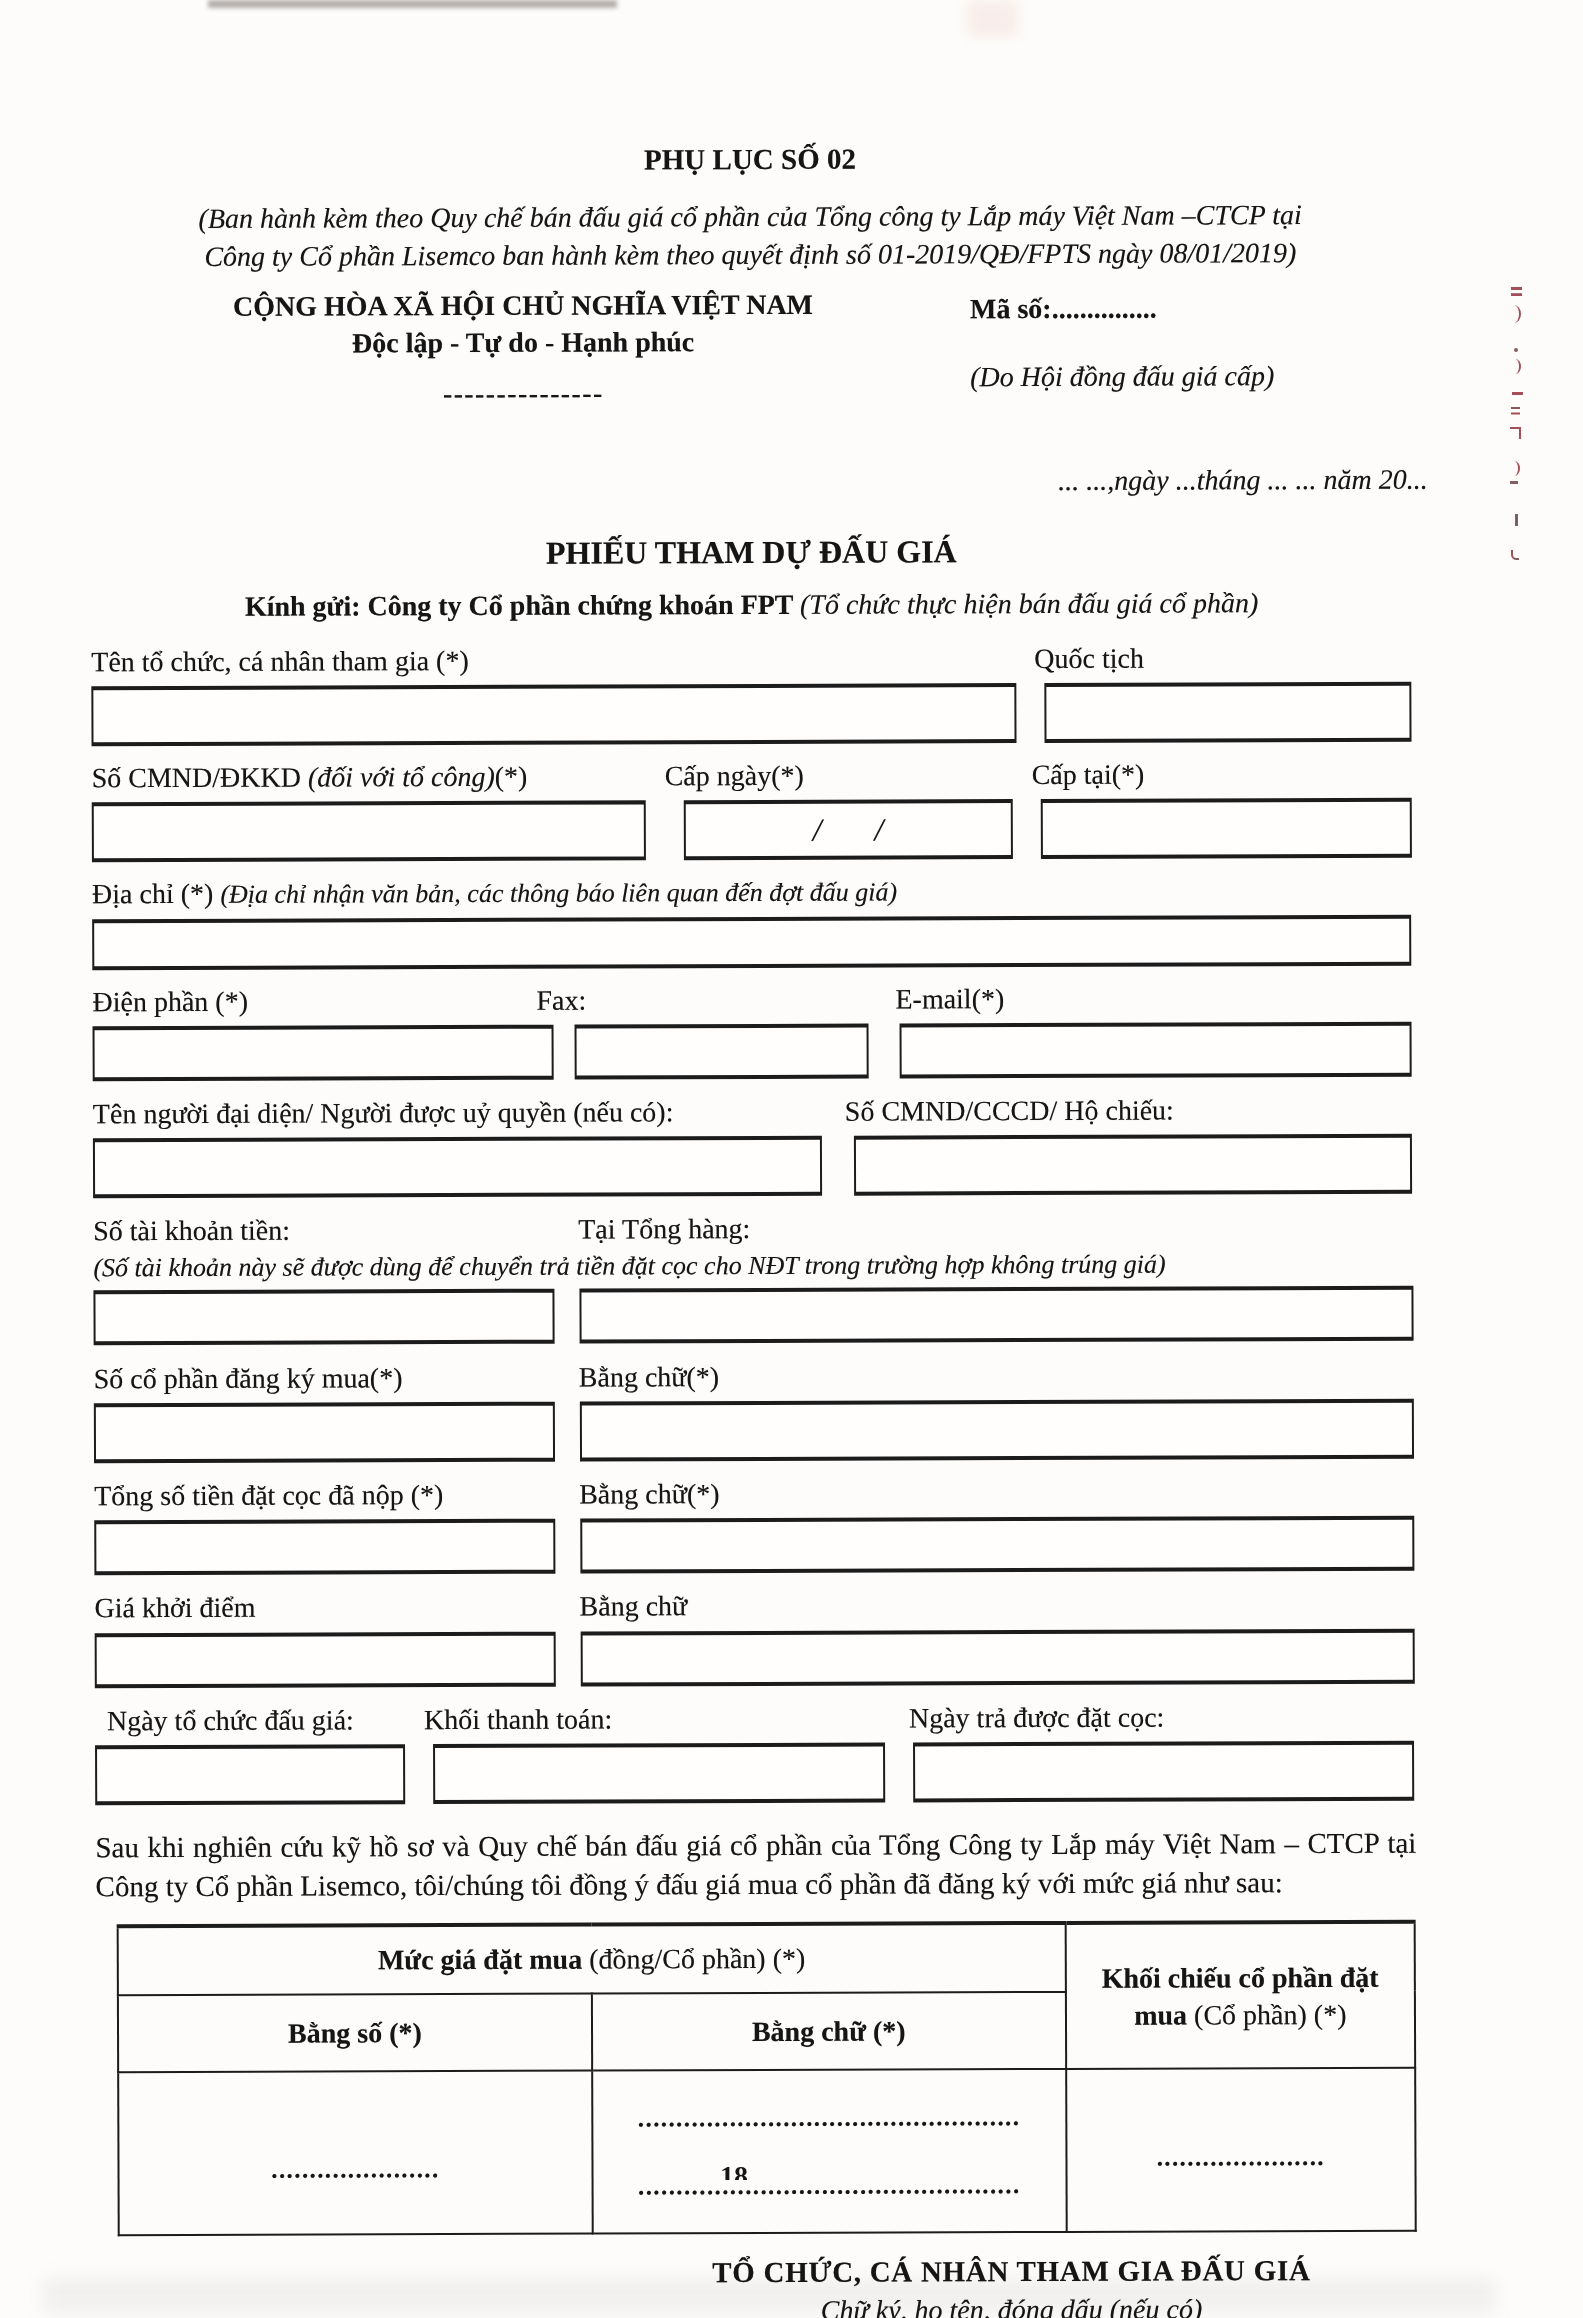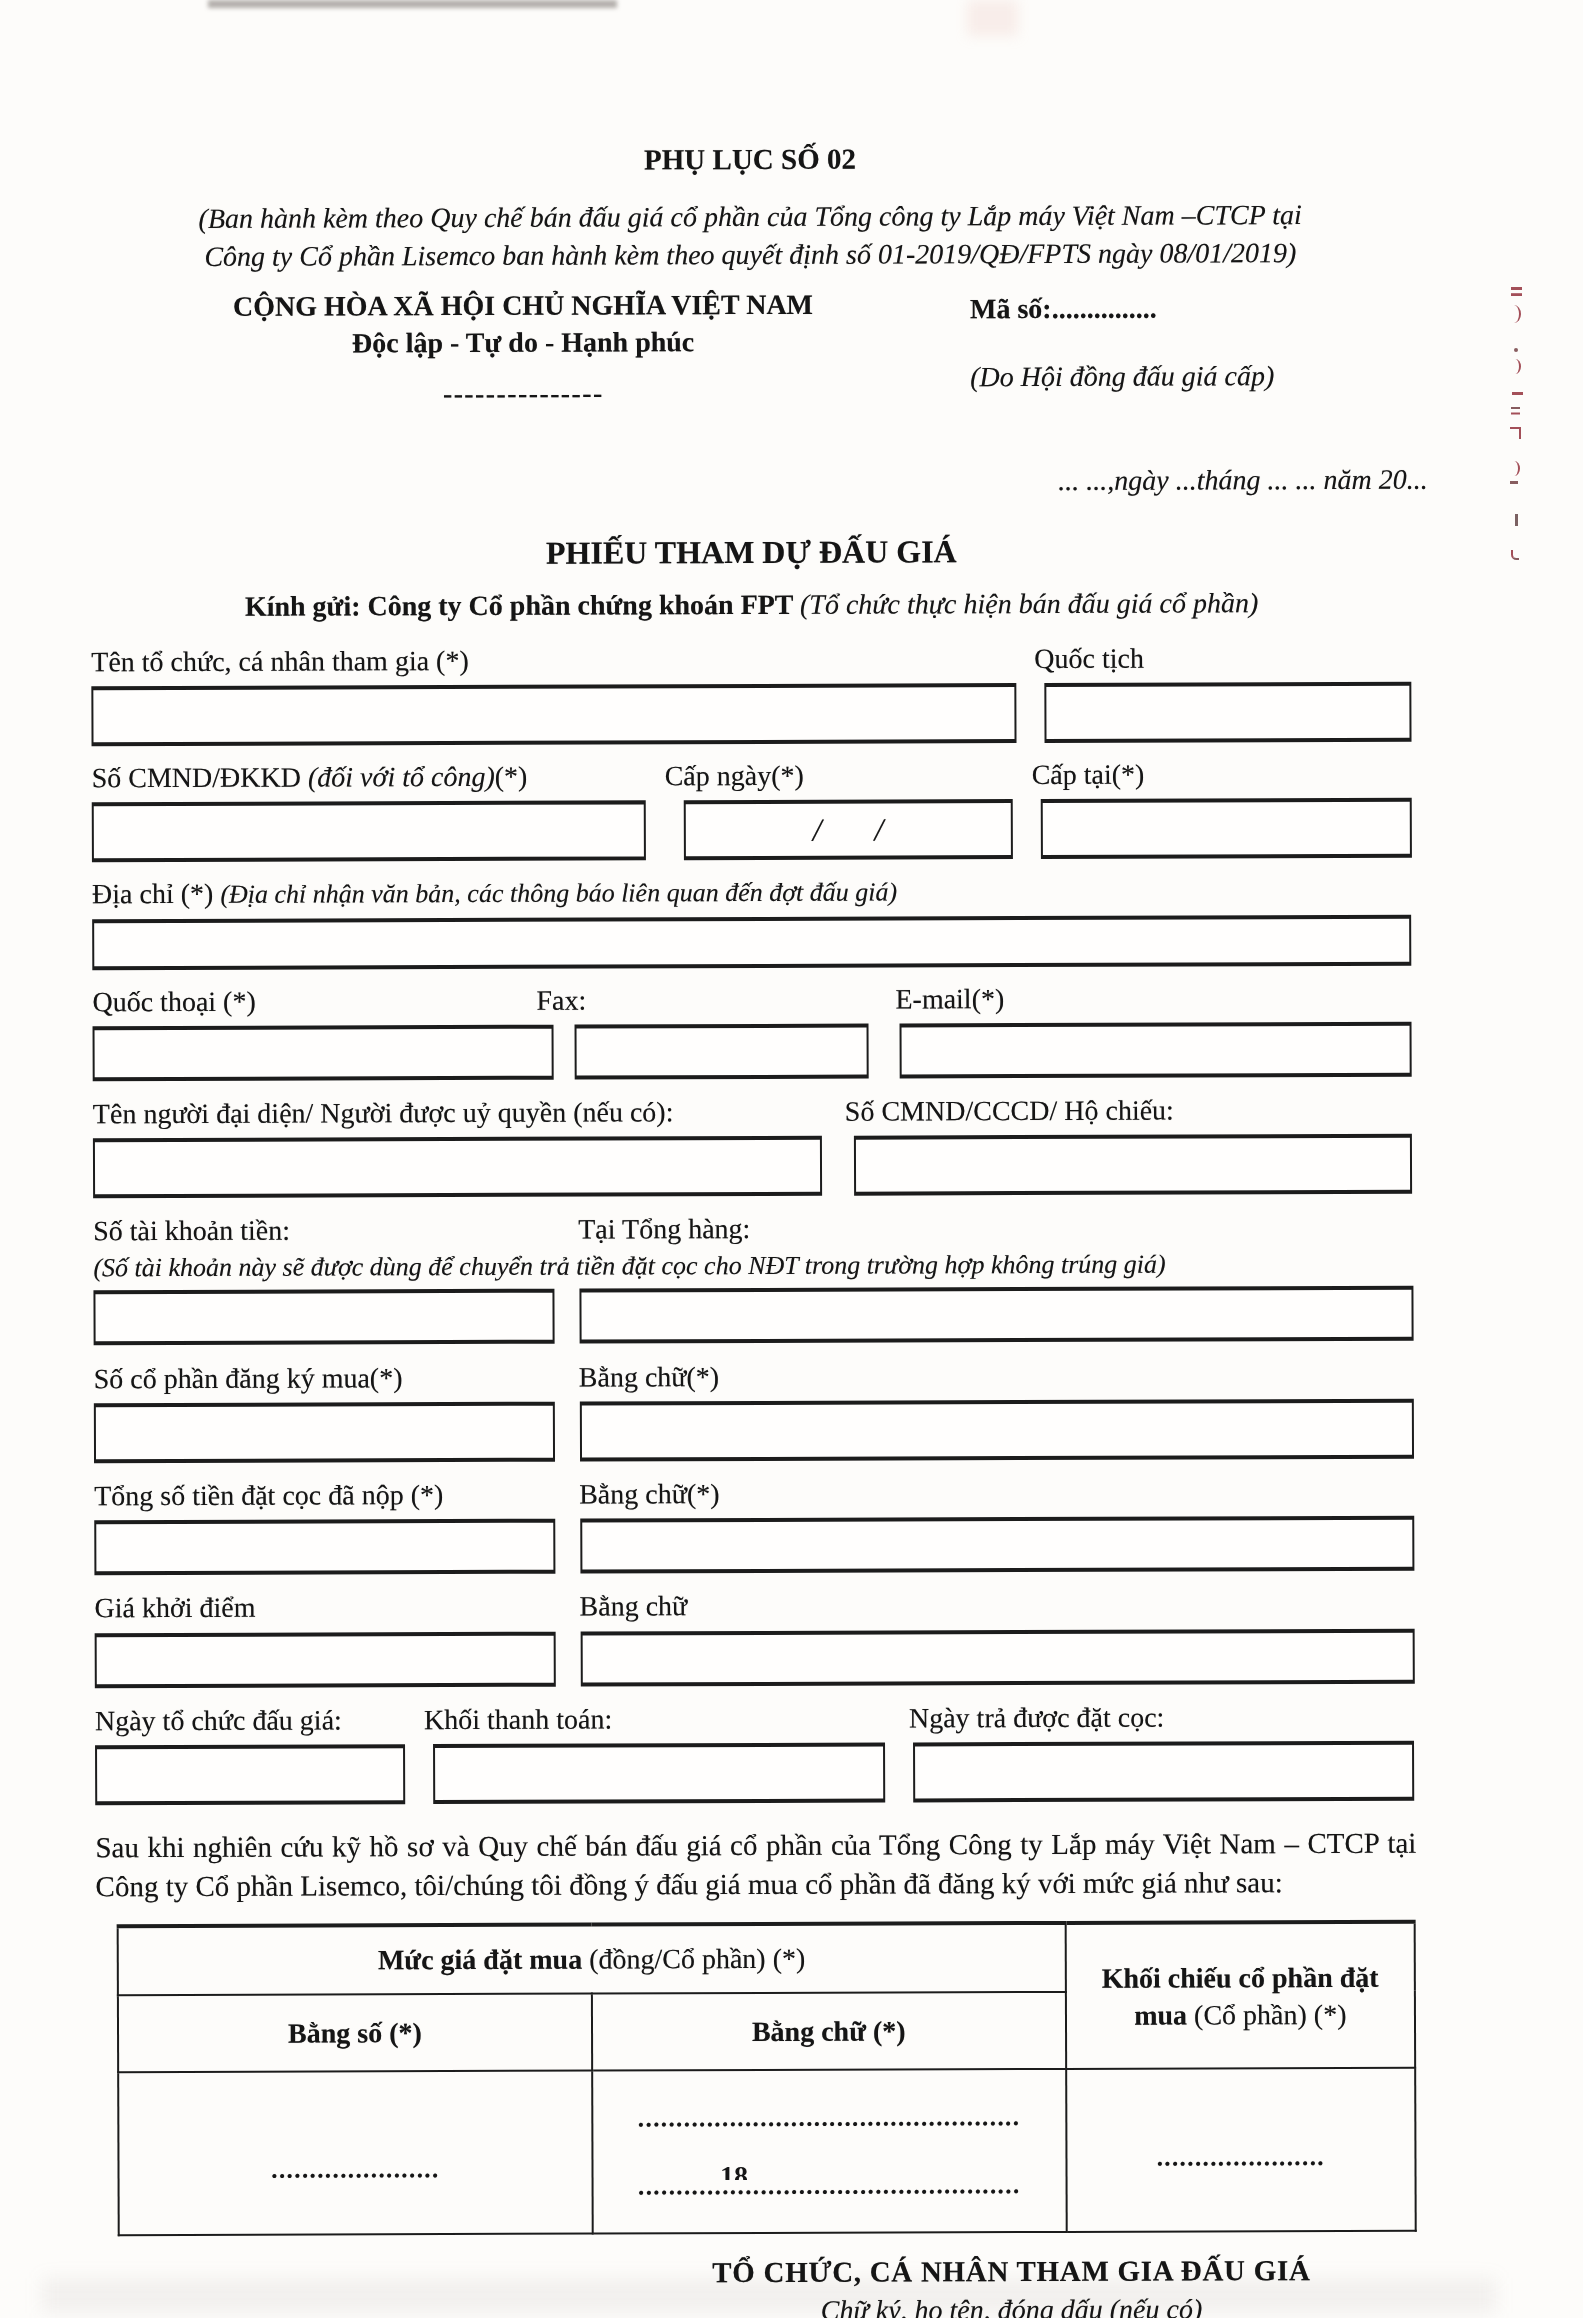--- a/index.html
+++ b/index.html
@@ -158,21 +158,21 @@
     </div>
 
     <div class="lrow mt20">
       <span class="lbl" style="left:0"><span>Địa chỉ (*) </span><span class="it" style="font-size:26px">(Địa chỉ nhận văn bản, các thông báo liên quan đến đợt đấu giá)</span></span>
     </div>
     <div class="brow">
       <div class="fbox h72" style="width:1319px"></div>
     </div>
 
     <div class="lrow mt20">
-      <span class="lbl" style="left:0">Quốc thoại (*)</span>
+      <span class="lbl" style="left:0">Điện phần (*)</span>
       <span class="lbl" style="left:444px">Fax:</span>
       <span class="lbl" style="left:803px">E-mail(*)</span>
     </div>
     <div class="brow">
       <div class="fbox h78" style="width:461px"></div>
       <div class="fbox h78" style="width:294px;margin-left:21px"></div>
       <div class="fbox h78" style="width:512px;margin-left:31px"></div>
     </div>
 
     <div class="lrow mt22">
@@ -215,21 +215,21 @@
     <div class="lrow mt22">
       <span class="lbl" style="left:0">Giá khởi điểm</span>
       <span class="lbl" style="left:485px">Bằng chữ</span>
     </div>
     <div class="brow">
       <div class="fbox h78" style="width:461px"></div>
       <div class="fbox h78" style="width:834px;margin-left:25px"></div>
     </div>
 
     <div class="lrow mt22">
-      <span class="lbl" style="left:0">Ngày tổ chức đấu giá:</span>
+      <span class="lbl" style="left:12px">Ngày tổ chức đấu giá:</span>
       <span class="lbl" style="left:329px">Khối thanh toán:</span>
       <span class="lbl" style="left:814px">Ngày trả được đặt cọc:</span>
     </div>
     <div class="brow">
       <div class="fbox" style="width:310px"></div>
       <div class="fbox" style="width:452px;margin-left:28px"></div>
       <div class="fbox" style="width:501px;margin-left:28px"></div>
     </div>
 
     <div class="agreement">Sau khi nghiên cứu kỹ hồ sơ và Quy chế bán đấu giá cổ phần của Tổng Công ty Lắp máy Việt Nam – CTCP tại Công ty Cổ phần Lisemco, tôi/chúng tôi đồng ý đấu giá mua cổ phần đã đăng ký với mức giá như sau:</div>

